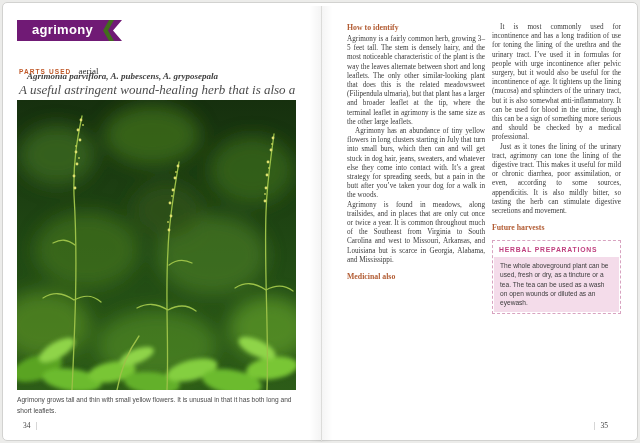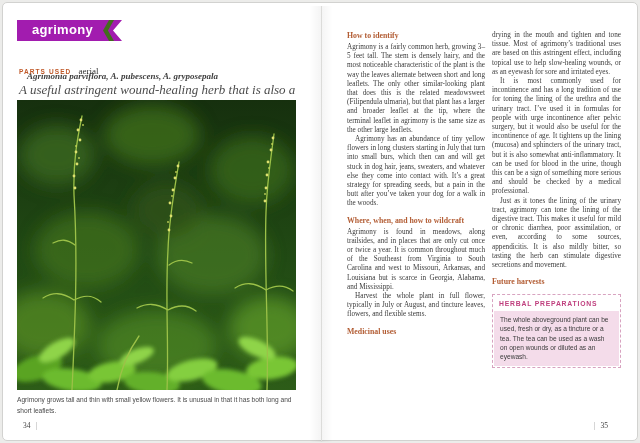--- a/index.html
+++ b/index.html
@@ -16,21 +16,21 @@
   }
   .gutter-shade {
     position: absolute; left: 306px; top: 3px; width: 24px; height: 436px;
     background: linear-gradient(90deg, rgba(0,0,0,0) 0%, rgba(0,0,0,0.045) 50%, rgba(0,0,0,0) 100%);
     pointer-events: none;
   }
 
   
   .banner {
     position: absolute; left: 14px; top: 17px; height: 21px; width: 105px;
-    background: #a21caf; color: #fff;
+    background: #701a75; color: #fff;
     font-family: "Liberation Sans", sans-serif; font-size: 13px; font-weight: bold;
     line-height: 20px; padding-left: 15px; letter-spacing: 0.3px;
     clip-path: polygon(0 0, 100% 0, calc(100% - 9px) 50%, 100% 100%, 0 100%);
   }
   .banner .notch-shade {
     position: absolute; right: 8px; top: 0; bottom: 0; width: 11px;
     background: #436d1d;
     clip-path: polygon(55% 0, 100% 0, 45% 50%, 100% 100%, 55% 100%, 0 50%);
   }
   .sci-names {
@@ -52,21 +52,21 @@
   .caption {
     position: absolute; left: 14px; top: 392px; width: 282px;
     font-family: "Liberation Sans", sans-serif; font-size: 6.6px; line-height: 10.5px; color: #4a4a4a;
   }
   .folio { position: absolute; top: 418px; font-size: 7.5px; color: #3f3f3f; }
   .folio-left { left: 20px; }
   .folio-right { left: 586px; }
   .folio .divider { color: #9a9a9a; margin: 0 5px; }
 
   
-  .col { position: absolute; top: 20px; font-size: 7.2px; line-height: 9.2px; color: #3b3b3b; margin-top: 8px; }
+  .col { position: absolute; top: 20px; font-size: 7.2px; line-height: 9.2px; color: #3b3b3b; }
   .col-1 { left: 344px; width: 138px; }
   .col-2 { left: 489px; width: 129px; }
   .col h3 {
     font-size: 7.8px; line-height: 9.5px; font-weight: bold; color: #b25c33;
     margin: 7px 0 2.5px 0;
   }
   .col h3:first-child { margin-top: 0; }
   .col p { text-align: justify; }
   .col p.indent { text-indent: 8px; }
 
@@ -202,29 +202,26 @@
   <div class="gutter-shade"></div>
   <div class="gutter"></div>
 
   <div>
 
     <div class="col col-1">
       <h3>How to identify</h3>
       <p>Agrimony is a fairly common herb, growing 3–5 feet tall. The stem is densely hairy, and the most noticeable characteristic of the plant is the way the leaves alternate between short and long leaflets. The only other similar-looking plant that does this is the related meadowsweet (Filipendula ulmaria), but that plant has a larger and broader leaflet at the tip, where the terminal leaflet in agrimony is the same size as the other large leaflets.</p>
       <p class="indent">Agrimony has an abundance of tiny yellow flowers in long clusters starting in July that turn into small burs, which then can and will get stuck in dog hair, jeans, sweaters, and whatever else they come into contact with. It’s a great strategy for spreading seeds, but a pain in the butt after you’ve taken your dog for a walk in the woods.</p>
 
-      <h3>Where, when, and how to wildcraft</h3>
       <p>Agrimony is found in meadows, along trailsides, and in places that are only cut once or twice a year. It is common throughout much of the Southeast from Virginia to South Carolina and west to Missouri, Arkansas, and Louisiana but is scarce in Georgia, Alabama, and Mississippi.</p>
-      <p class="indent">Harvest the whole plant in full flower, typically in July or August, and tincture leaves, flowers, and flexible stems.</p>
-
-      <h3>Medicinal uses</h3>
+
+      <h3>Medicinal also</h3>
     </div>
 
     <div class="col col-2">
-      <p>drying in the mouth and tighten and tone tissue. Most of agrimony’s traditional uses are based on this astringent effect, including topical use to help slow-healing wounds, or as an eyewash for sore and irritated eyes.</p>
       <p class="indent">It is most commonly used for incontinence and has a long tradition of use for toning the lining of the urethra and the urinary tract. I’ve used it in formulas for people with urge incontinence after pelvic surgery, but it would also be useful for the incontinence of age. It tightens up the lining (mucosa) and sphincters of the urinary tract, but it is also somewhat anti-inflammatory. It can be used for blood in the urine, though this can be a sign of something more serious and should be checked by a medical professional.</p>
       <p class="indent">Just as it tones the lining of the urinary tract, agrimony can tone the lining of the digestive tract. This makes it useful for mild or chronic diarrhea, poor assimilation, or even, according to some sources, appendicitis. It is also mildly bitter, so tasting the herb can stimulate digestive secretions and movement.</p>
 
       <h3>Future harvests</h3>
 
       <div class="prep-box">
         <div class="prep-title">HERBAL PREPARATIONS</div>
         <div class="prep-body">The whole aboveground plant can be used, fresh or dry, as a tincture or a tea. The tea can be used as a wash on open wounds or diluted as an eyewash.</div>
       </div>
     </div>

